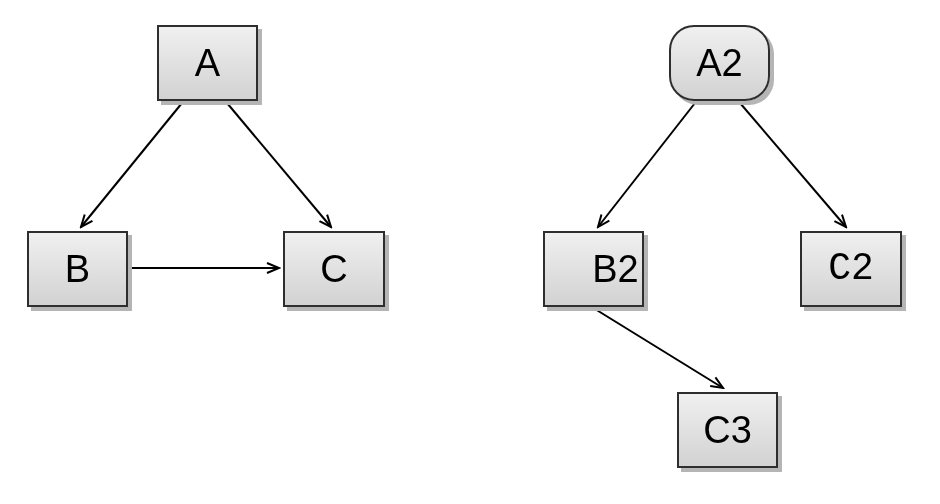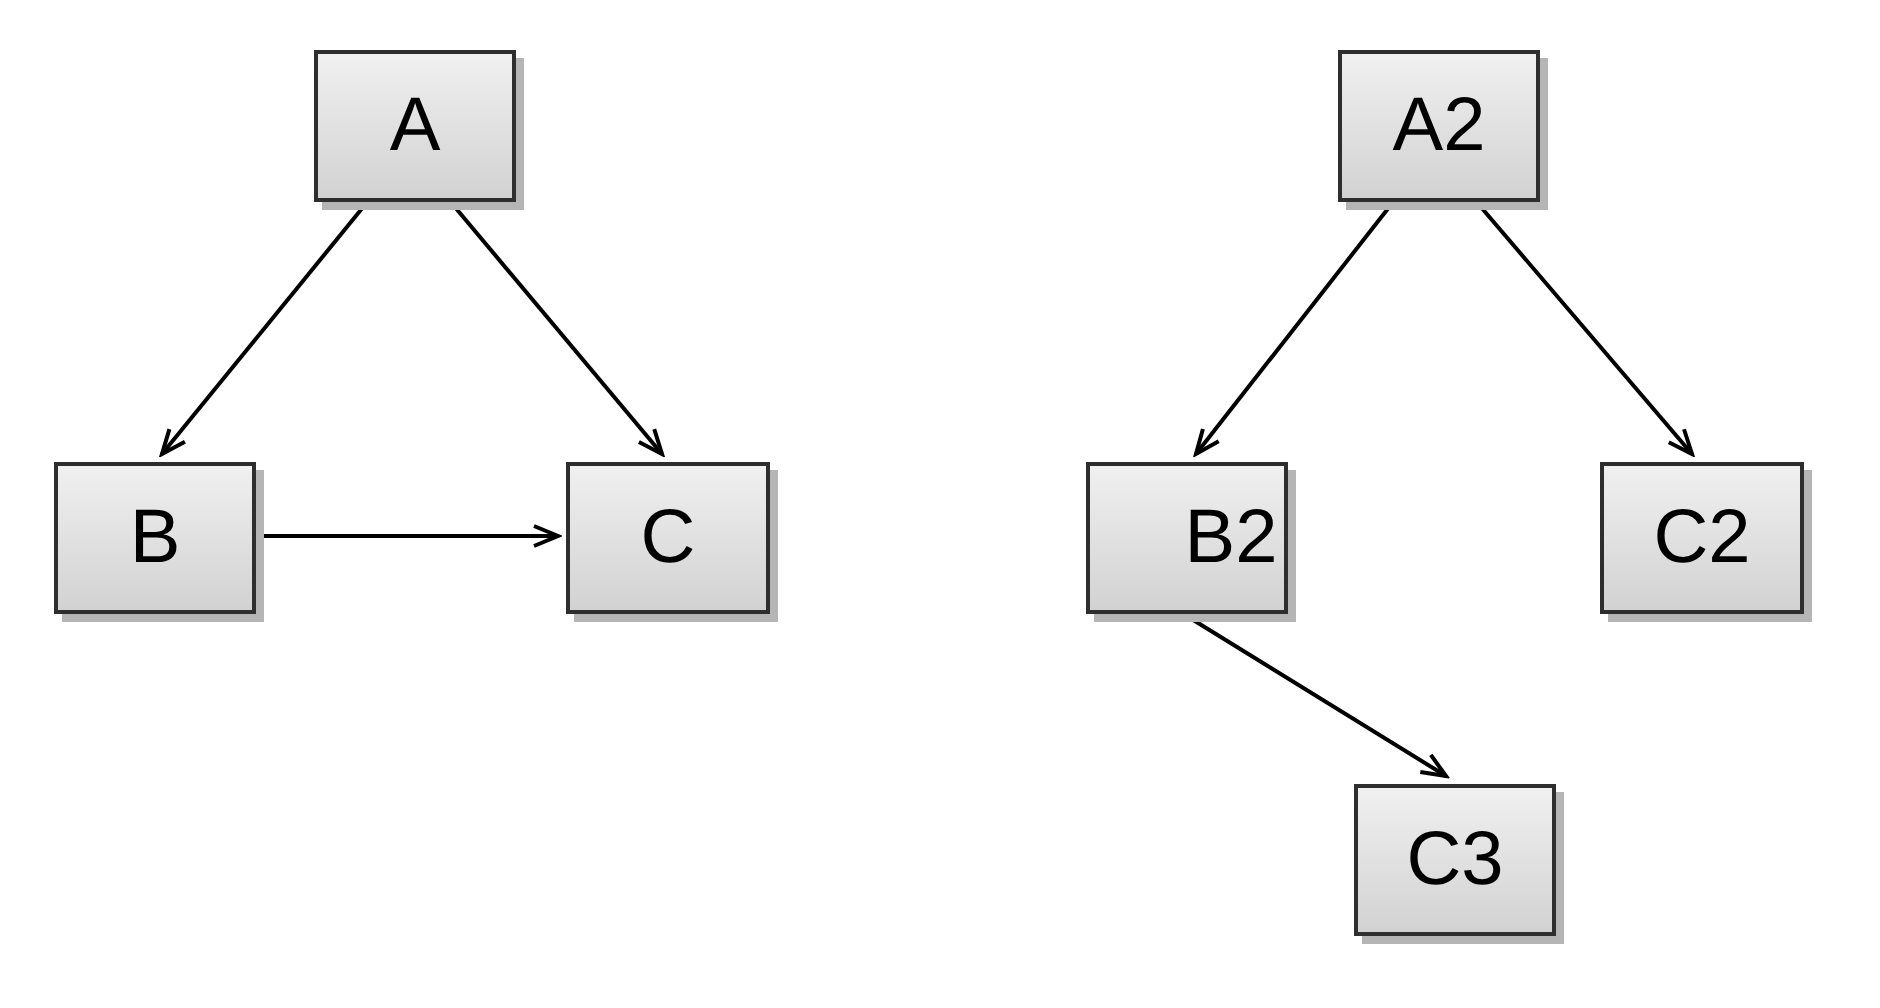--- a/index.html
+++ b/index.html
@@ -70,26 +70,26 @@
 
   <div class="node" style="left: 157px; top: 25px; width: 101px; height: 76px;">
     <span class="node-label">A</span>
   </div>
   <div class="node" style="left: 27px; top: 231px; width: 101px; height: 76px;">
     <span class="node-label">B</span>
   </div>
   <div class="node" style="left: 283px; top: 231px; width: 102px; height: 76px;">
     <span class="node-label">C</span>
   </div>
-  <div class="node" style="left: 669px; top: 25px; width: 101px; height: 76px;">
+  <div class="node" style="left: 669px; top: 25px; width: 101px; height: 76px; border-radius: 25px;">
     <span class="node-label">A2</span>
   </div>
   <div class="node" style="left: 543px; top: 231px; width: 101px; height: 76px; padding-left: 44px;">
     <span class="node-label">B2</span>
   </div>
-  <div class="node" style="left: 800px; top: 231px; width: 102px; height: 76px;">
+  <div class="node" style="left: 800px; top: 231px; width: 102px; height: 76px; font-family: Liberation Mono, monospace;">
     <span class="node-label">C2</span>
   </div>
   <div class="node" style="left: 677px; top: 392px; width: 101px; height: 76px;">
     <span class="node-label">C3</span>
   </div>
 
 </div>
 
 </body></html>

